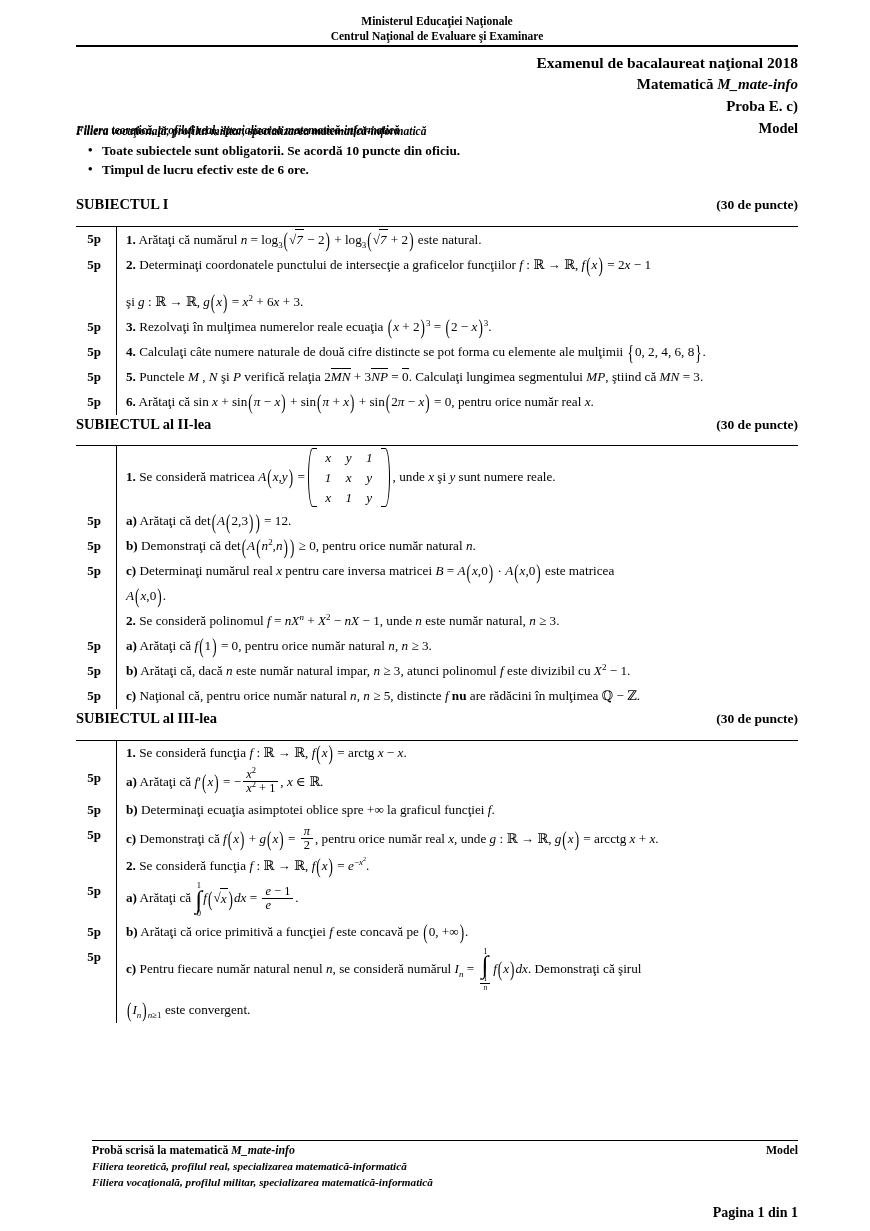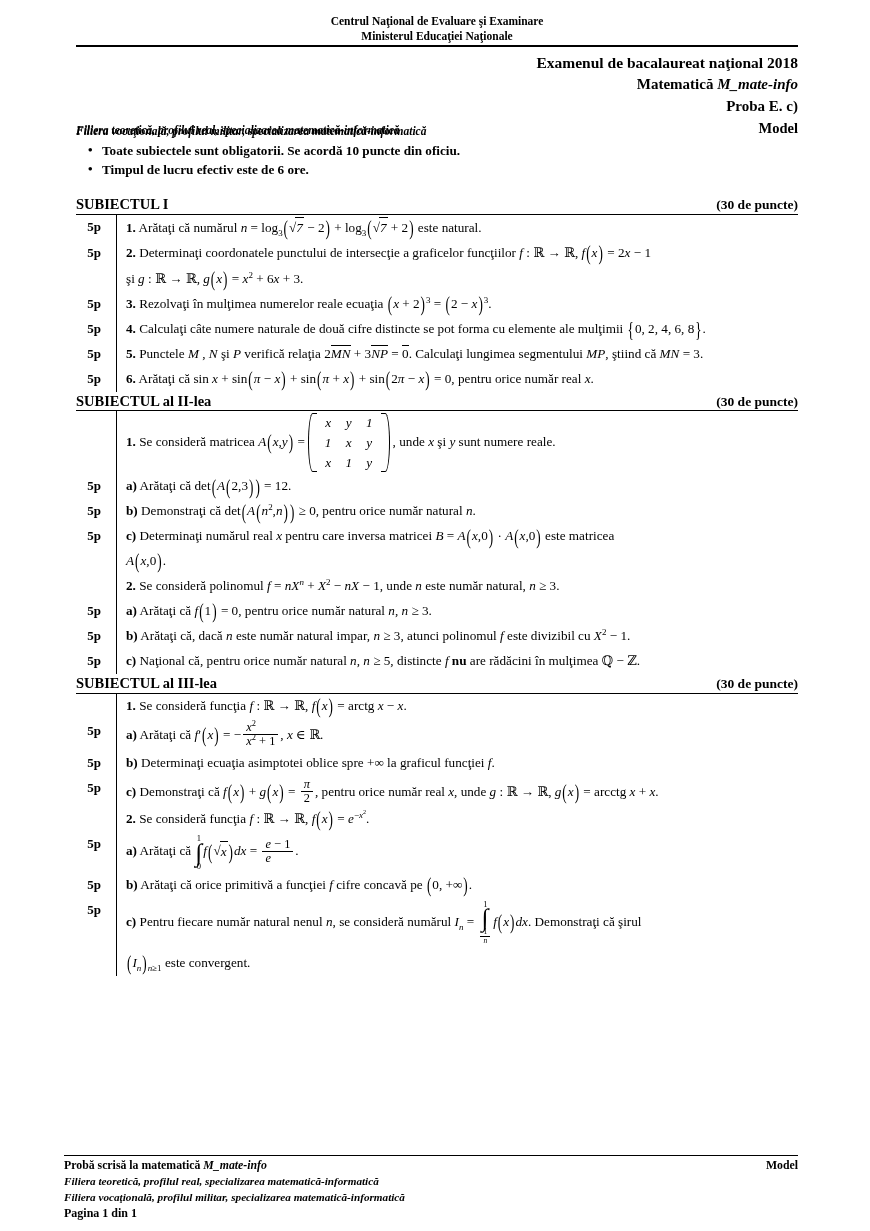--- a/index.html
+++ b/index.html
@@ -71,21 +71,21 @@
   }
 
   
   .subject-head {
     display: flex;
     justify-content: space-between;
     align-items: baseline;
     font-weight: bold;
     font-size: 14.5px;
     border-bottom: 1.6px solid #000;
-    padding-bottom: 0px;
+    padding-bottom: 12px;
     margin-top: 1px;
     line-height: 1.22;
   }
   .subject-head .pts { font-size: 13.5px; }
 
   
   .block { margin-top: 0; }
   .row {
     display: flex;
     align-items: flex-start;
@@ -193,54 +193,54 @@
   .integral .sym {
     font-size: 25px;
     line-height: 0.78;
     font-family: "Liberation Serif", serif;
   }
   .integral .limb { font-size: 8.5px; }
 
   
   .footer {
     position: absolute;
-    left: 64px; right: 72px;
+    left: 92px; right: 72px;
     bottom: 10px;
   }
   .footer-rule { border-top: 1.6px solid #000; }
   .footer-top {
     display: flex;
     justify-content: space-between;
     font-weight: bold;
     font-size: 11.8px;
     padding-top: 2px;
   }
   .footer-top .ital { font-style: italic; font-weight: bold; }
   .footer-fil {
     font-style: italic;
     font-weight: bold;
     font-size: 11.2px;
     line-height: 1.32;
     margin-top: 1px;
   }
   .footer-page {
-    text-align: left;
-    font-weight: bold;
-    font-size: 12px;
-    margin-top: 1px;
+    text-align: right;
+    font-weight: bold;
+    font-size: 14px;
+    margin-top: 15px;
   }
 </style>
 </head>
 <body>
 
 <div class="page">
 
   <div>
+    <div class="ministry">Ministerul Educaţiei Naţionale</div>
     <div class="ministry">Centrul Naţional de Evaluare şi Examinare</div>
-    <div class="ministry">Ministerul Educaţiei Naţionale</div>
     <div class="rule-thick"></div>
     <div class="exam-title">
       <div>Examenul de bacalaureat naţional 2018</div>
       <div class="sub"><span>Matematică </span><span class="ital">M_mate-info</span></div>
       <div class="sub">Proba E. c)</div>
     </div>
     <div class="model-right">Model</div>
     <div class="filiera">Filiera teoretică, profilul real, specializarea matematică-informatică</div>
     <div class="filiera">Filiera vocaţională, profilul militar, specializarea matematică-informatică</div>
     <ul class="bullets">
@@ -263,21 +263,21 @@
         <span>Arătaţi că numărul </span><span class="m">n</span> <span class="up">=</span> log<sub>3</sub><span class="paren-big">(</span><span class="up">√</span><span class="sqrt"><span class="m">7</span></span> <span class="up">−</span> 2<span class="paren-big">)</span> <span class="up">+</span> log<sub>3</sub><span class="paren-big">(</span><span class="up">√</span><span class="sqrt"><span class="m">7</span></span> <span class="up">+</span> 2<span class="paren-big">)</span><span> este natural.</span>
       </div>
     </div>
 
     <div class="row">
       <div class="pcol">5p</div>
       <div class="bar"></div>
       <div class="body">
         <span class="lead">2.</span>
         <span>Determinaţi coordonatele punctului de intersecţie a graficelor funcţiilor </span><span class="m">f</span> <span class="up">: ℝ → ℝ</span>, <span class="m">f</span><span class="paren-big">(</span><span class="m">x</span><span class="paren-big">)</span> <span class="up">=</span> 2<span class="m">x</span> <span class="up">−</span> 1
-        <div style="margin-top:5px;">
+        <div style="margin-top:16px;">
           <span>şi </span><span class="m">g</span> <span class="up">: ℝ → ℝ</span>, <span class="m">g</span><span class="paren-big">(</span><span class="m">x</span><span class="paren-big">)</span> <span class="up">=</span> <span class="m">x</span><sup>2</sup> <span class="up">+</span> 6<span class="m">x</span> <span class="up">+</span> 3.
         </div>
       </div>
     </div>
 
     <div class="row">
       <div class="pcol">5p</div>
       <div class="bar"></div>
       <div class="body nojust">
         <span class="lead">3.</span>
@@ -477,21 +477,21 @@
             <span class="limb">0</span>
           </span><span class="m">f</span><span class="paren-big">(</span><span class="up">√</span><span class="sqrt"><span class="m">x</span></span><span class="paren-big">)</span><span class="m">dx</span> <span class="up">=</span> <span class="frac"><span class="num"><span class="m">e</span> <span class="up">−</span> 1</span><span class="den"><span class="m">e</span></span></span>.
       </div>
     </div>
 
     <div class="row">
       <div class="pcol">5p</div>
       <div class="bar"></div>
       <div class="body nojust">
         <span class="lead">b)</span>
-        <span>Arătaţi că orice primitivă a funcţiei </span><span class="m">f</span><span> cifre concavă pe </span><span class="paren-big">(</span>0, <span class="up">+∞</span><span class="paren-big">)</span>.
+        <span>Arătaţi că orice primitivă a funcţiei </span><span class="m">f</span><span> este concavă pe </span><span class="paren-big">(</span>0, <span class="up">+∞</span><span class="paren-big">)</span>.
       </div>
     </div>
 
     <div class="row">
       <div class="pcol">5p</div>
       <div class="bar"></div>
       <div class="body">
         <span class="lead">c)</span>
         <span>Pentru fiecare număr natural nenul </span><span class="m">n</span><span>, se consideră numărul </span><span class="m">I<sub>n</sub></span> <span class="up">=</span> <span class="integral">
             <span class="lim">1</span>

